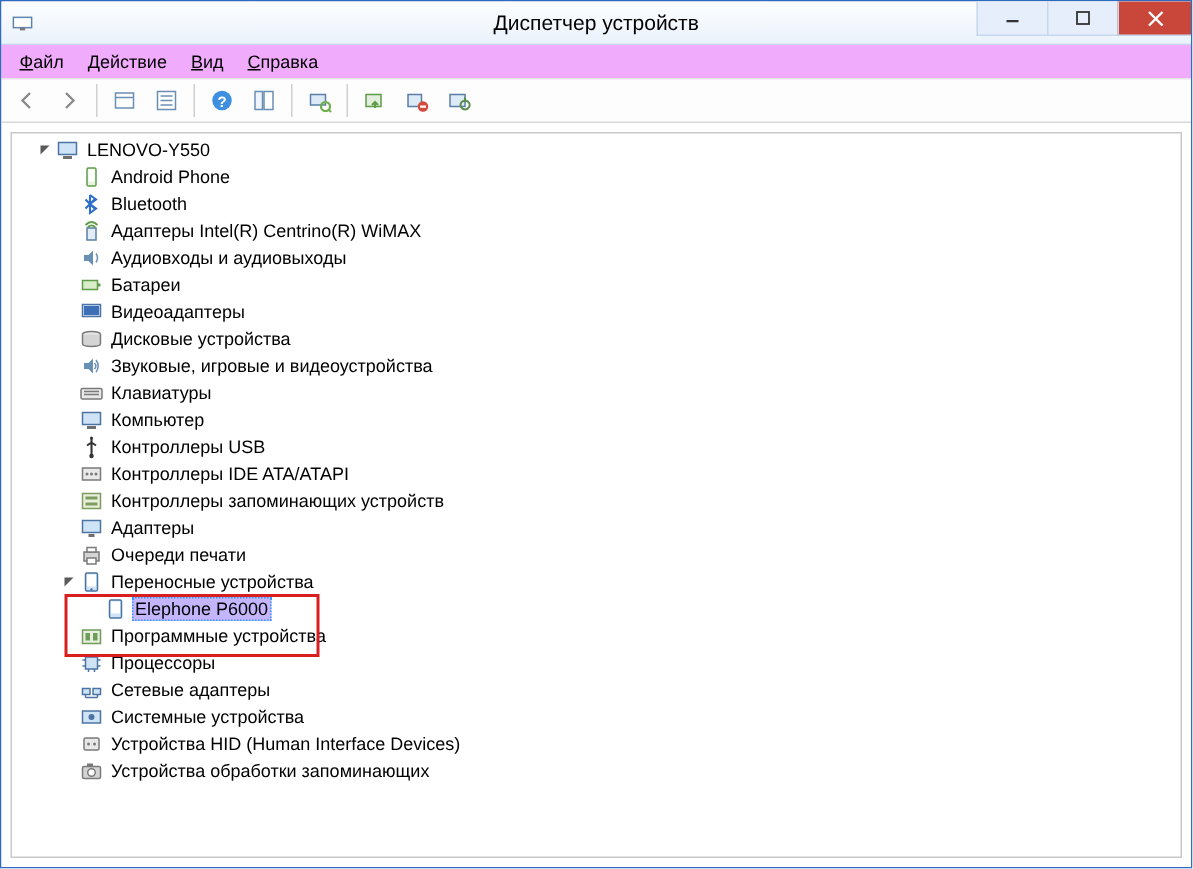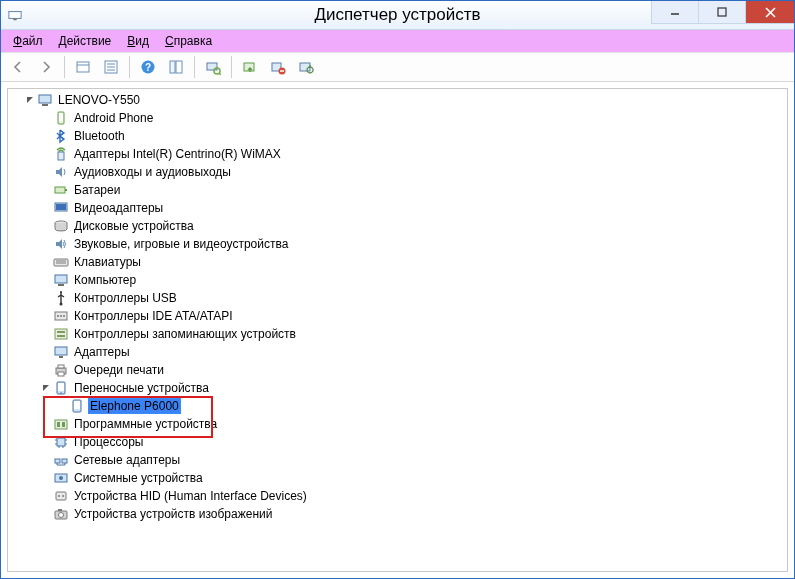--- a/index.html
+++ b/index.html
@@ -1,38 +1,38 @@
 <!DOCTYPE html>
 <html><head>
 <meta charset="utf-8">
 <style>
   html,body{margin:0;padding:0;font-family:"Segoe UI",Tahoma,sans-serif;font-size:12px;background:#fff;color:#000}
   .window{width:795px;height:579px;border:1px solid #2e6bbf;box-sizing:border-box;display:flex;flex-direction:column;background:#fff}
   .titlebar{height:28px;background:linear-gradient(#fdfeff,#eaf2fb);display:flex;align-items:center;position:relative;border-bottom:1px solid #c8d6ea}
   .titlebar-icon{width:16px;height:16px;margin:0 6px;display:flex;align-items:center;justify-content:center}
-  .titlebar-title{position:absolute;left:0;right:0;text-align:center;font-size:17px;color:#000;pointer-events:none}
+  .titlebar-title{position:absolute;left:0;right:0;text-align:center;font-size:14px;color:#000;pointer-events:none}
   .win-controls{position:absolute;right:0;top:0;height:22px;display:flex}
   .win-btn{width:46px;height:22px;display:flex;align-items:center;justify-content:center;background:#e6eefb;border-left:1px solid #c8d6ea;border-bottom:1px solid #c8d6ea}
   .win-btn.close{background:#c9473a;color:#fff;width:48px}
   .win-btn svg{display:block}
   .menubar{height:22px;display:flex;align-items:center;padding:0 4px;background:#f0abfc;border-bottom:1px solid #e4e4e4}
   .menu-item{padding:2px 8px;cursor:default}
   .menu-item u{text-decoration:underline}
   .toolbar{height:28px;display:flex;align-items:center;padding:0 4px;border-bottom:1px solid #d8d8d8;background:#fdfdfe;gap:2px}
   .tool-btn{width:24px;height:24px;display:flex;align-items:center;justify-content:center;border:1px solid transparent;border-radius:2px}
   .tool-sep{width:1px;height:22px;background:#d0d0d0;margin:0 3px}
   .content{flex:1;padding:6px;overflow:auto;background:#fff}
   .tree{border:1px solid #c8c8c8;height:100%;box-sizing:border-box;padding:2px 16px;background:#fff;overflow:auto}
   .node{display:flex;align-items:center;height:18px;white-space:nowrap}
   .ind{display:inline-block;width:16px;height:16px}
   .exp{width:12px;height:18px;display:inline-flex;align-items:center;justify-content:center;color:#6f6f6f;cursor:default}
   .exp.v{color:#404040}
   .nic{width:16px;height:16px;margin:0 3px 0 1px;display:inline-flex;align-items:center;justify-content:center}
   .lbl{padding:0 2px}
-  .lbl.sel{background:#3b82f6;border:1px dotted #3399ff;padding:0 1px}
+  .lbl.sel{background:#c4b5fd;border:1px dotted #3399ff;padding:0 1px}
   .hl{position:absolute;border:2px solid #d81e1e;pointer-events:none}
   .content{position:relative}
 </style>
 </head>
 <body>
 
 <div class="window">
   <div class="titlebar">
     <span class="titlebar-icon">
       <svg width="14" height="14" viewBox="0 0 16 16">
@@ -422,18 +422,18 @@
         <div class="node">
           <span class="ind"></span>
           <span class="exp"></span>
           <span class="nic">
             <svg width="16" height="16" viewBox="0 0 16 16">
               <rect x="2" y="5" width="12" height="8" rx="1" fill="#d4d4d4" stroke="#7a7a7a"></rect>
               <circle cx="8" cy="9" r="2.5" fill="#fff" stroke="#7a7a7a"></circle>
               <rect x="5" y="3" width="4" height="2" fill="#7a7a7a"></rect>
             </svg>
           </span>
-          <span class="lbl">Устройства устройств изображений</span>
+          <span class="lbl">Устройства обработки запоминающих</span>
         </div>
       </div>
     <div class="hl" id="hl" style="left: 42px; top: 314px; width: 166.031px; height: 38px;"></div>
   </div>
 </div>
 
 </body></html>

